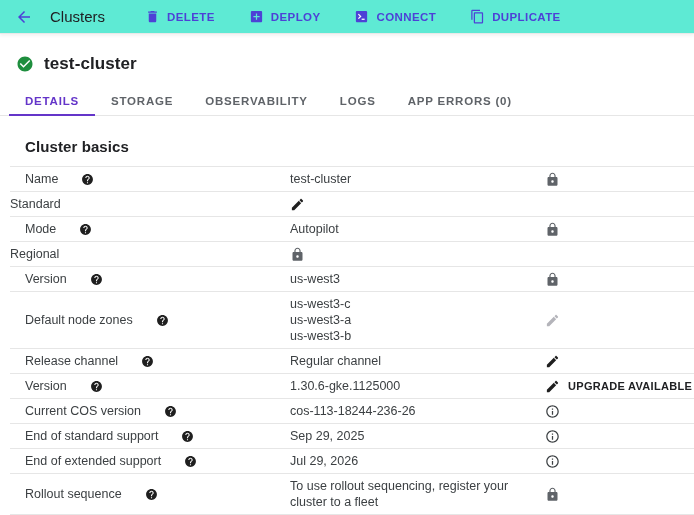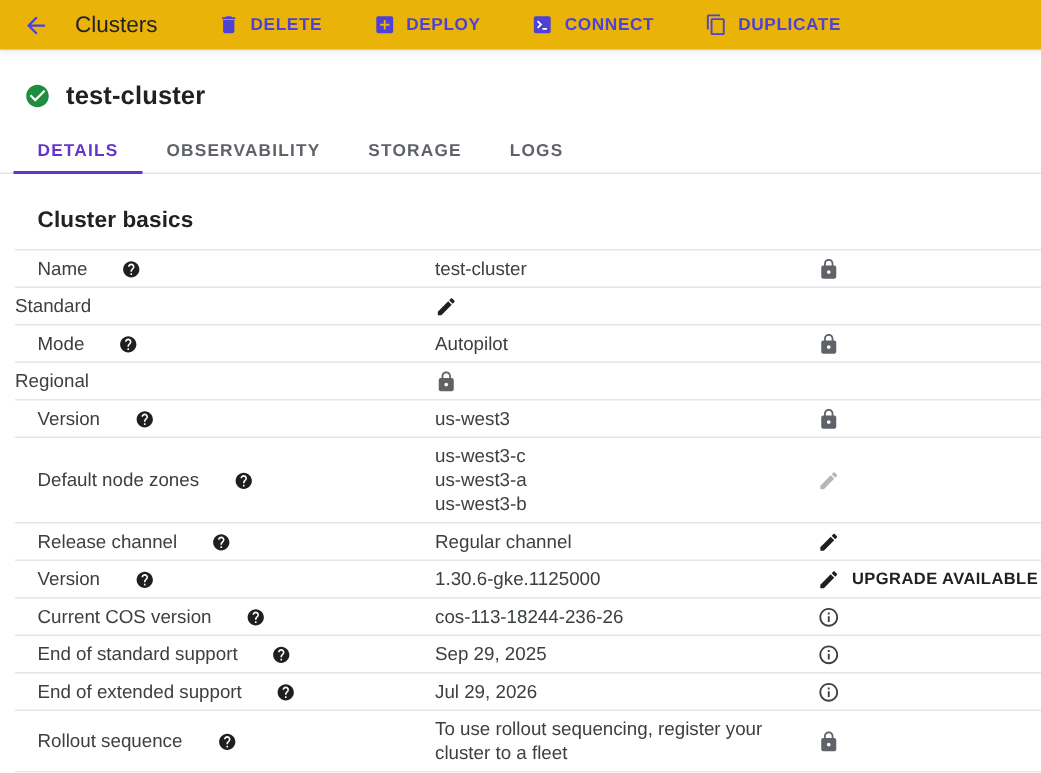--- a/index.html
+++ b/index.html
@@ -10,21 +10,21 @@
     --text-gray:#3c4043;
     --text-muted:#5f6368;
     --divider:#e6e6e6;
   }
   *{box-sizing:border-box;margin:0;padding:0;}
   html,body{width:694px;height:515px;overflow:hidden;background:#fff;
     font-family:"Liberation Sans",sans-serif;color:var(--text-dark);}
   svg.ic{display:block;flex:none;}
 
   
-  .appbar{display:flex;align-items:center;height:33px;padding:0 12px;background:#eab308;
+  .appbar{display:flex;align-items:center;height:33px;padding:0 12px;background:#5eead4;
     box-shadow:0 1px 0 #e9e9e9,0 3px 3px rgba(0,0,0,.05);position:relative;z-index:2;}
   .back-btn{border:none;background:none;width:24px;height:24px;display:flex;align-items:center;
     justify-content:center;color:var(--accent-toolbar);cursor:pointer;padding:0;}
   .appbar-title{font-size:15px;color:var(--text-dark);margin-left:14px;white-space:nowrap;}
   .actions{display:flex;align-items:center;margin-left:40px;gap:34px;}
   .action-btn{border:none;background:none;display:flex;align-items:center;gap:7px;cursor:pointer;
     color:var(--accent-toolbar);font-family:inherit;font-size:11.5px;font-weight:bold;
     letter-spacing:.4px;white-space:nowrap;padding:0;}
   .action-btn svg{width:15px;height:15px;}
 
@@ -145,26 +145,27 @@
 <div class="cluster-head">
   <svg class="ic status" width="18" height="18">
       <use href="#check-circle-icon"></use>
     </svg>
   <span class="cluster-name">test-cluster</span>
 </div>
 
 <div class="tabs">
   <button class="tab active">DETAILS</button>
 
+  <button class="tab">STORAGE</button>
+
   <button class="tab">OBSERVABILITY</button>
 
-  <button class="tab">STORAGE</button>
-
   <button class="tab">LOGS</button>
 
+  <button class="tab">APP ERRORS (0)</button>
 </div>
 
 <div class="section-title">Cluster basics</div>
 
 <div class="kv-table">
   <div class="row">
     <div class="cell-label">
       <span class="lbl">Name</span>
       <svg class="ic help hidden">
           <use href="#help-icon"></use>

